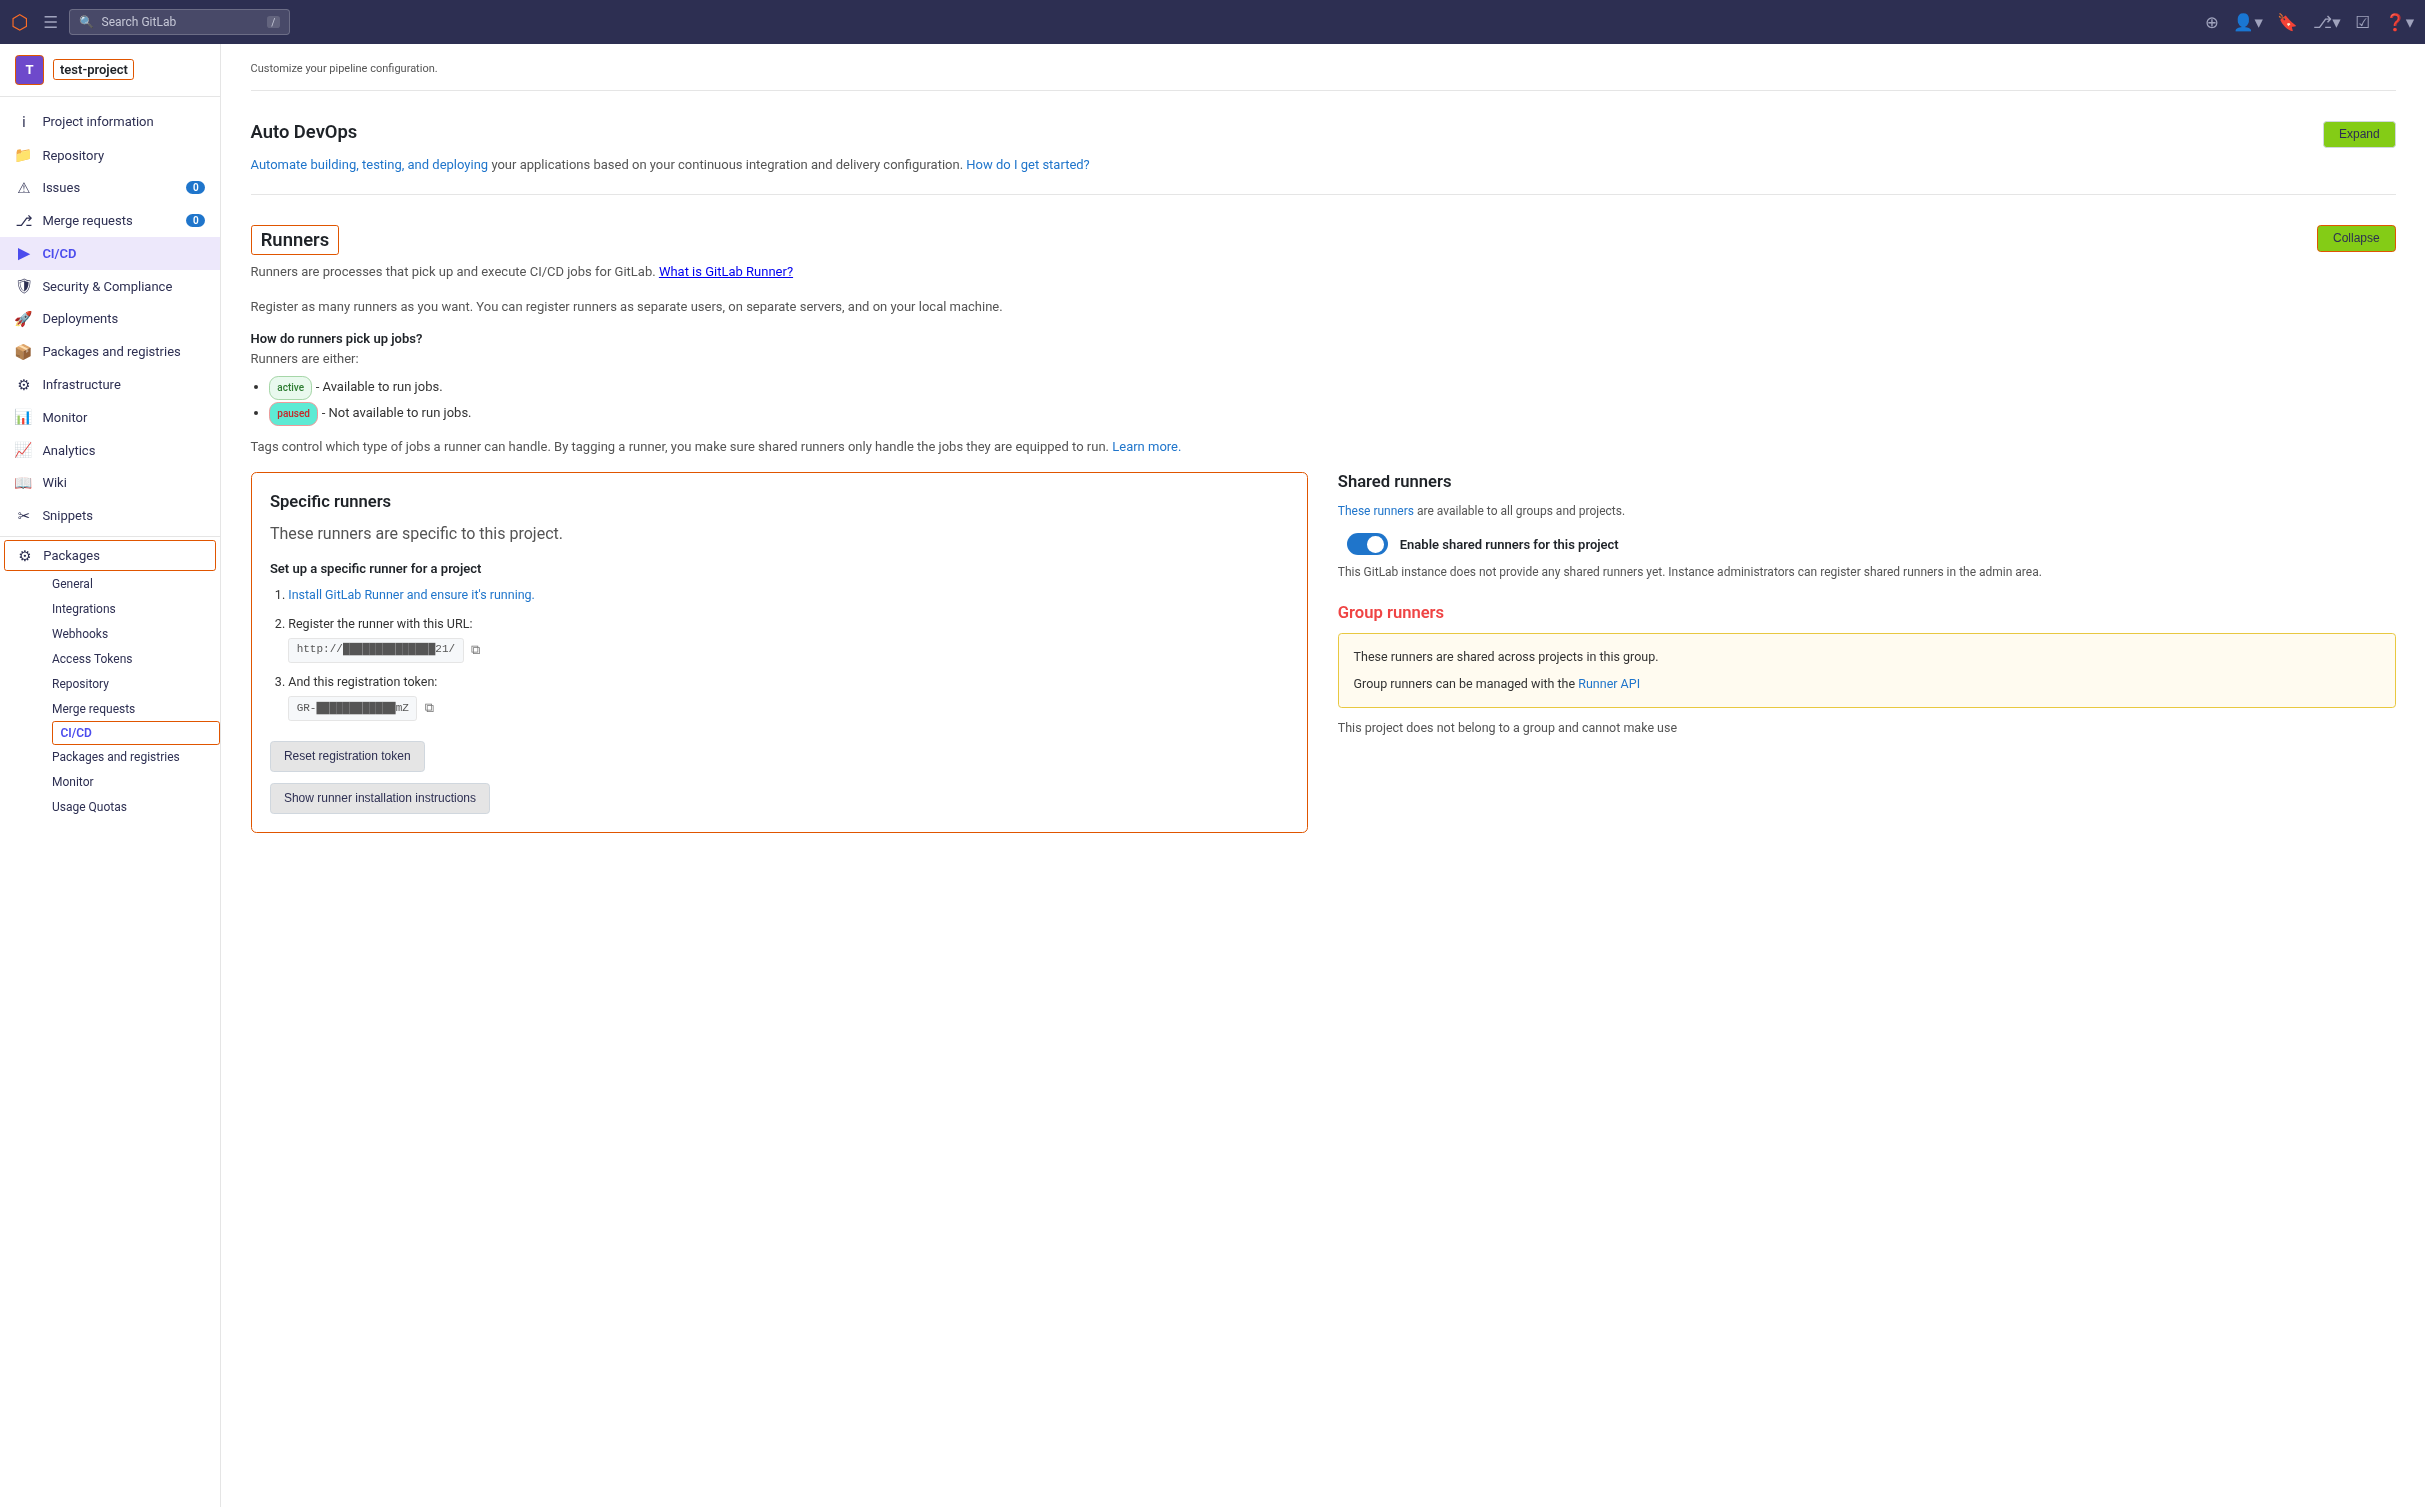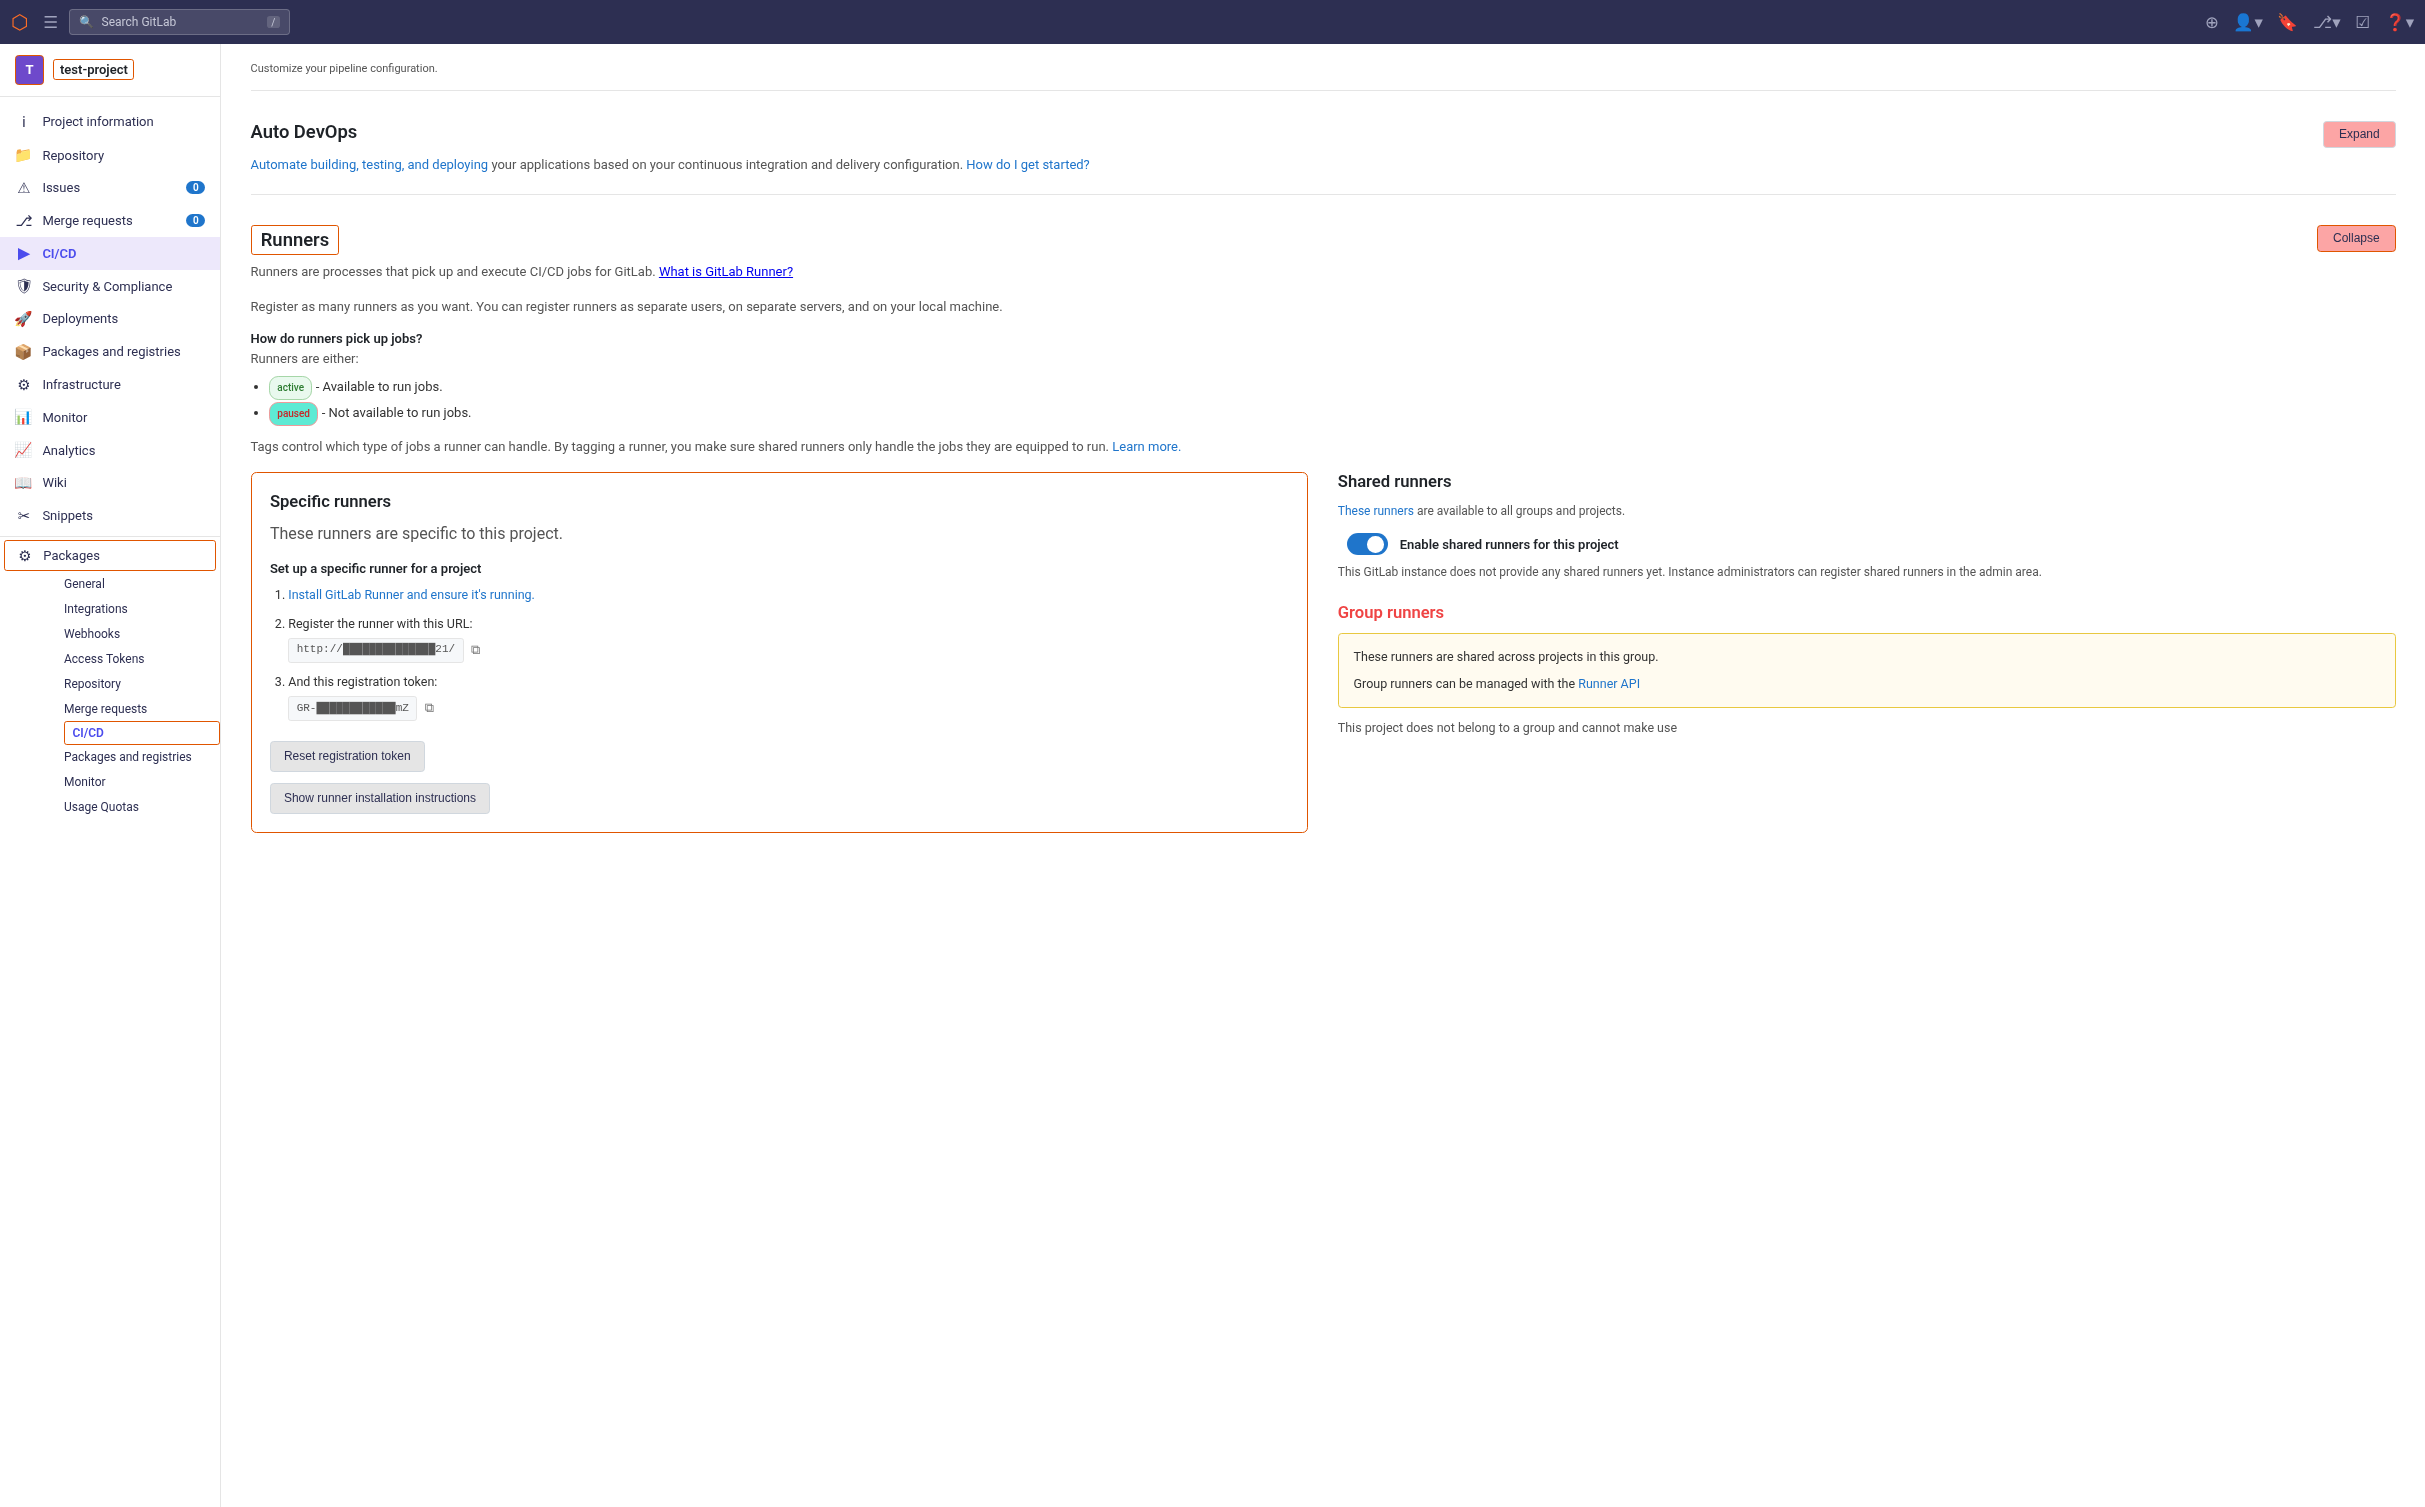--- a/index.html
+++ b/index.html
@@ -104,21 +104,21 @@
     .sidebar-item .icon { font-size: 14.8px; width: 18.4px; text-align: center; flex-shrink: 0; }
     .badge {
       margin-left: auto;
       background: #1f75cb;
       color: #fff;
       border-radius: 9.2px;
       font-size: 10px;
       padding: 0.9px 6.5px;
       font-weight: 600;
     }
-    .sidebar-sub { padding-left: 28px; margin-left: 36px; }
+    .sidebar-sub { padding-left: 52px; }
     .sidebar-sub-item {
       display: block;
       padding: 5.5px 14.8px 5.5px 0;
       color: #2d2f52;
       font-size: 12px;
       cursor: pointer;
       text-decoration: none;
     }
     .sidebar-sub-item.active {
       color: #4b4ced;
@@ -150,21 +150,21 @@
       color: #1f2328;
     }
     .section-title-outlined {
       border: 1.8px solid #e05500;
       padding: 3.7px 9.2px;
       border-radius: 2.8px;
       display: inline-block;
     }
     .expand-btn, .collapse-btn {
       border: 0.9px solid #d0d7de;
-      background: #fca5a5;
+      background: #84cc16;
       padding: 5.5px 14.8px;
       border-radius: 3.7px;
       cursor: pointer;
       font-size: 12px;
       color: #2d2f52;
     }
     .collapse-btn-outlined {
       border: 1.8px solid #e05500 !important;
     }
     .section-divider { border: none; border-top: 0.9px solid #e5e5e5; margin: 7.4px 0; }

